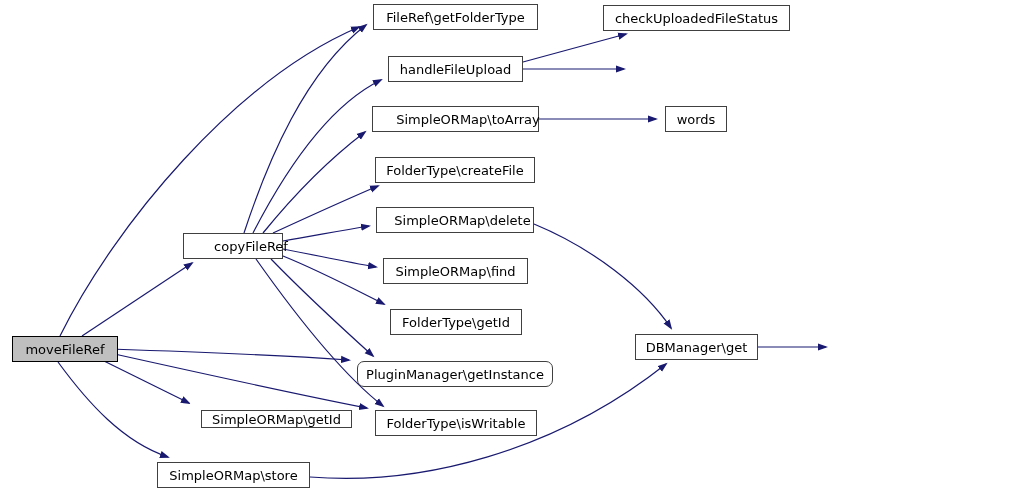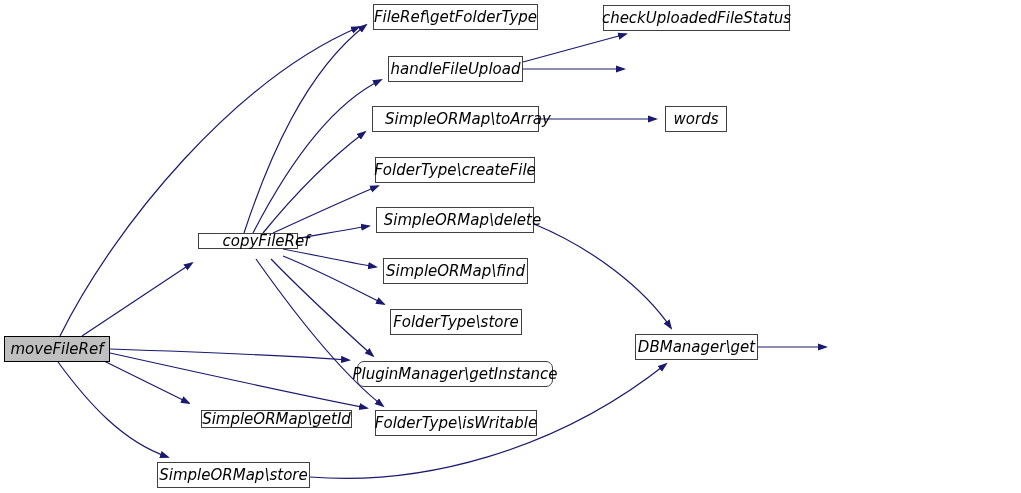--- a/index.html
+++ b/index.html
@@ -20,33 +20,33 @@
     fill: none;
     stroke: var(--edge, #191970);
     stroke-width: 1.2;
   }
   .node {
     position: absolute;
     box-sizing: border-box;
     border: 1px solid var(--nodeborder, #404040);
     background: var(--nodefill, #ffffff);
     color: var(--text, #000000);
-    font-size: 15px;
+    font-size: 13px;
     line-height: 1;
     display: flex;
     align-items: center;
     justify-content: center;
     white-space: nowrap;
     cursor: pointer;
-    font-style: italic;
   }
   .node.highlighted {
     background: var(--hifill, #bfbfbf);
     border-color: #000000;
     cursor: default;
+    margin-left: 8px;
   }
 </style>
 </head>
 <body>
 
 <div id="graph">
   <svg id="edges" viewBox="0 0 1021 493" xmlns="http://www.w3.org/2000/svg">
     <defs>
       <marker id="arrow" markerUnits="userSpaceOnUse" markerWidth="11" markerHeight="9" refX="8" refY="4" orient="auto">
         <path d="M 0,0.4 L 10,4 L 0,7.6 z" fill="#191970"></path>
@@ -68,28 +68,28 @@
       <path d="M 271,259 C 302,291 342,328 373,356" class="edge" marker-end="url(#arrow)"></path>
       <path d="M 256,259 C 292,310 342,374 383,406" class="edge" marker-end="url(#arrow)"></path>
       <path d="M 523,62 C 560,52 594,43 626,34" class="edge" marker-end="url(#arrow)"></path>
       <path d="M 523,69 L 624,69" class="edge" marker-end="url(#arrow)"></path>
       <path d="M 539,119 L 656,119" class="edge" marker-end="url(#arrow)"></path>
       <path d="M 534,224 C 592,248 644,288 671,328" class="edge" marker-end="url(#arrow)"></path>
       <path d="M 310,477 C 420,486 555,452 666,364" class="edge" marker-end="url(#arrow)"></path>
       <path d="M 758,347 L 826,347" class="edge" marker-end="url(#arrow)"></path>
     </svg>
 <div class="node highlighted" style="left: 4px; top: 336px; width: 106px; height: 26px;">moveFileRef</div>
-    <div class="node" style="left: 198px; top: 233px; width: 100px; height: 16px; padding-left: 36px;">copyFileRef</div>
+    <div class="node" style="left: 183px; top: 233px; width: 100px; height: 26px; padding-left: 36px;">copyFileRef</div>
     <div class="node" style="left: 373px; top: 4px; width: 165px; height: 26px;">FileRef\getFolderType</div>
     <div class="node" style="left: 388px; top: 56px; width: 135px; height: 26px;">handleFileUpload</div>
     <div class="node" style="left: 372px; top: 106px; width: 167px; height: 26px; padding-left: 25px;">SimpleORMap\toArray</div>
     <div class="node" style="left: 375px; top: 157px; width: 160px; height: 26px;">FolderType\createFile</div>
     <div class="node" style="left: 376px; top: 207px; width: 158px; height: 26px; padding-left: 15px;">SimpleORMap\delete</div>
     <div class="node" style="left: 383px; top: 258px; width: 145px; height: 26px;">SimpleORMap\find</div>
-    <div class="node" style="left: 390px; top: 309px; width: 132px; height: 26px;">FolderType\store</div>
+    <div class="node" style="left: 390px; top: 309px; width: 132px; height: 26px;">FolderType\getId</div>
     <div class="node" style="left: 357px; top: 361px; width: 196px; height: 26px; border-radius: 7px;">PluginManager\getInstance</div>
     <div class="node" style="left: 375px; top: 410px; width: 162px; height: 26px;">FolderType\isWritable</div>
     <div class="node" style="left: 157px; top: 410px; width: 151px; height: 18px; margin-left: 44px;">SimpleORMap\getId</div>
     <div class="node" style="left: 157px; top: 462px; width: 153px; height: 26px;">SimpleORMap\store</div>
     <div class="node" style="left: 603px; top: 5px; width: 187px; height: 26px;">checkUploadedFileStatus</div>
     <div class="node" style="left: 665px; top: 106px; width: 62px; height: 26px;">words</div>
     <div class="node" style="left: 635px; top: 334px; width: 123px; height: 26px;">DBManager\get</div>
   </div>
 
 </body></html>

